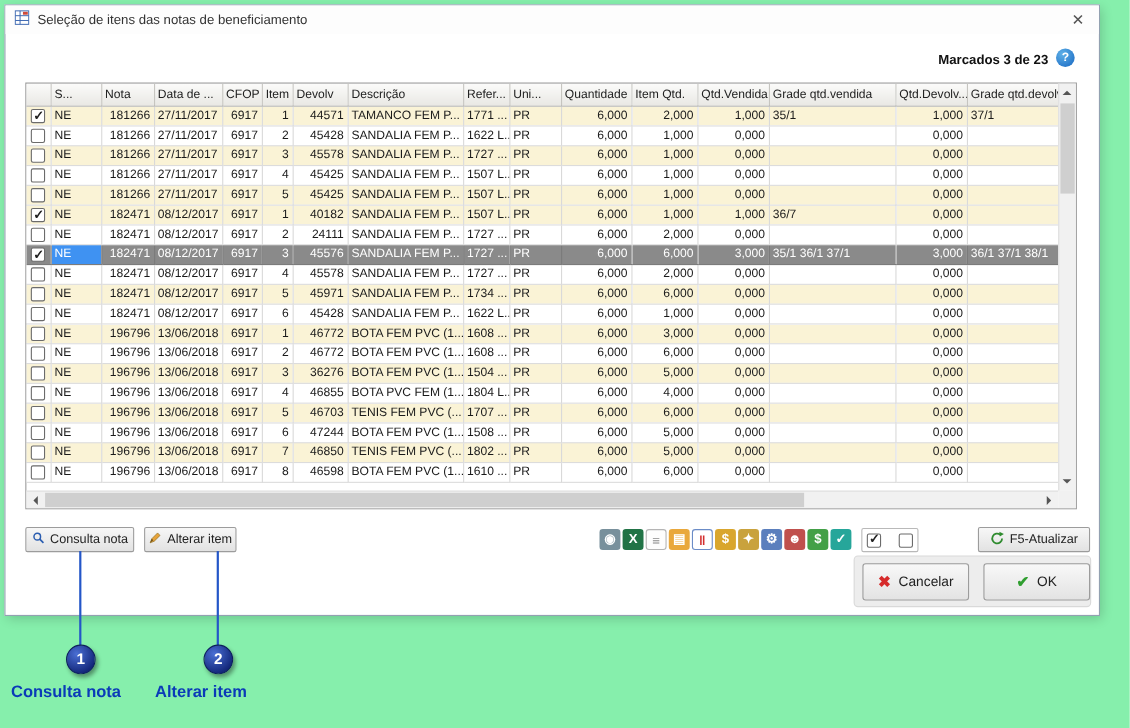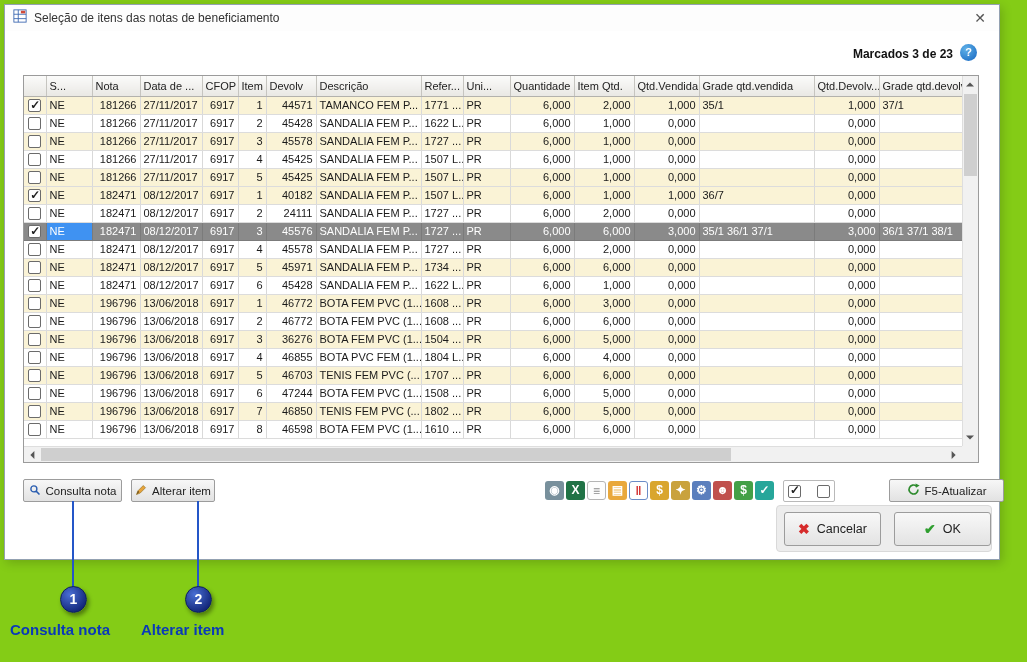--- a/index.html
+++ b/index.html
@@ -1,17 +1,17 @@
 <!DOCTYPE html>
 <html><head>
 <meta charset="utf-8">
 <style>
   * { box-sizing: border-box; margin: 0; padding: 0; }
   body { background:#fff; font-family:"Liberation Sans", sans-serif; }
-  .page { position:relative; width:1027px; height:662px; background:#84cc16; overflow:hidden; }
+  .page { position:relative; width:1027px; height:662px; background:#86efac; overflow:hidden; }
 
   
   .dialog { position:absolute; left:4px; top:4px; width:996px; height:556px;
             background:#fff; border:1px solid #93a1b1; box-shadow:2px 3px 10px rgba(0,0,0,.18); }
   .titlebar { position:absolute; left:0; top:0; right:0; height:26px; background:#fdfdfd;
               display:flex; align-items:center; padding:0 8px; gap:7px; }
   .titlebar .title { font-size:12px; color:#333; }
   .close-btn { margin-left:auto; width:22px; text-align:center; color:#555; font-size:14px; cursor:default; }
 
   .marcados { position:absolute; right:46px; top:42px; font-size:12px; font-weight:bold; color:#111; }
@@ -61,21 +61,21 @@
             background:linear-gradient(#f7f7f7,#e2e2e2); border:1px solid #9c9c9c; border-radius:2px;
             font-size:11.5px; color:#222; cursor:default; }
   .btn-consulta { left:18px; top:474px; width:99px; height:23px; }
   .btn-alterar  { left:126px; top:474px; width:84px; height:23px; }
   .toolbar-icons { position:absolute; left:540px; top:476px; height:20px; display:flex; gap:2px; }
   .tbicon { display:inline-block; width:19px; height:19px; border-radius:3px; font-size:12px;
             line-height:19px; text-align:center; font-weight:bold; }
   .chkgroup { position:absolute; left:778px; top:475px; width:52px; height:22px; background:#fff;
               border:1px solid #b9b9b9; border-radius:2px; display:flex; align-items:center;
               justify-content:center; gap:8px; }
-  .btn-f5 { left:884px; top:474px; width:115px; height:23px; }
+  .btn-f5 { left:884px; top:474px; width:102px; height:23px; }
 
   
   .footer-panel { position:absolute; left:771px; top:500px; width:216px; height:47px;
                   background:#ededed; border:1px solid #d9d9d9; border-radius:4px; }
   .bigbtn { position:absolute; top:507px; width:97px; height:34px; display:flex; align-items:center;
             justify-content:center; gap:7px; background:linear-gradient(#f8f8f8,#e3e3e3);
             border:1px solid #9c9c9c; border-radius:3px; font-size:12.5px; color:#222; }
   .btn-cancel { left:779px; }
   .btn-ok { left:889px; }
   .x-red { color:#d62b2b; font-weight:bold; font-size:14px; }

